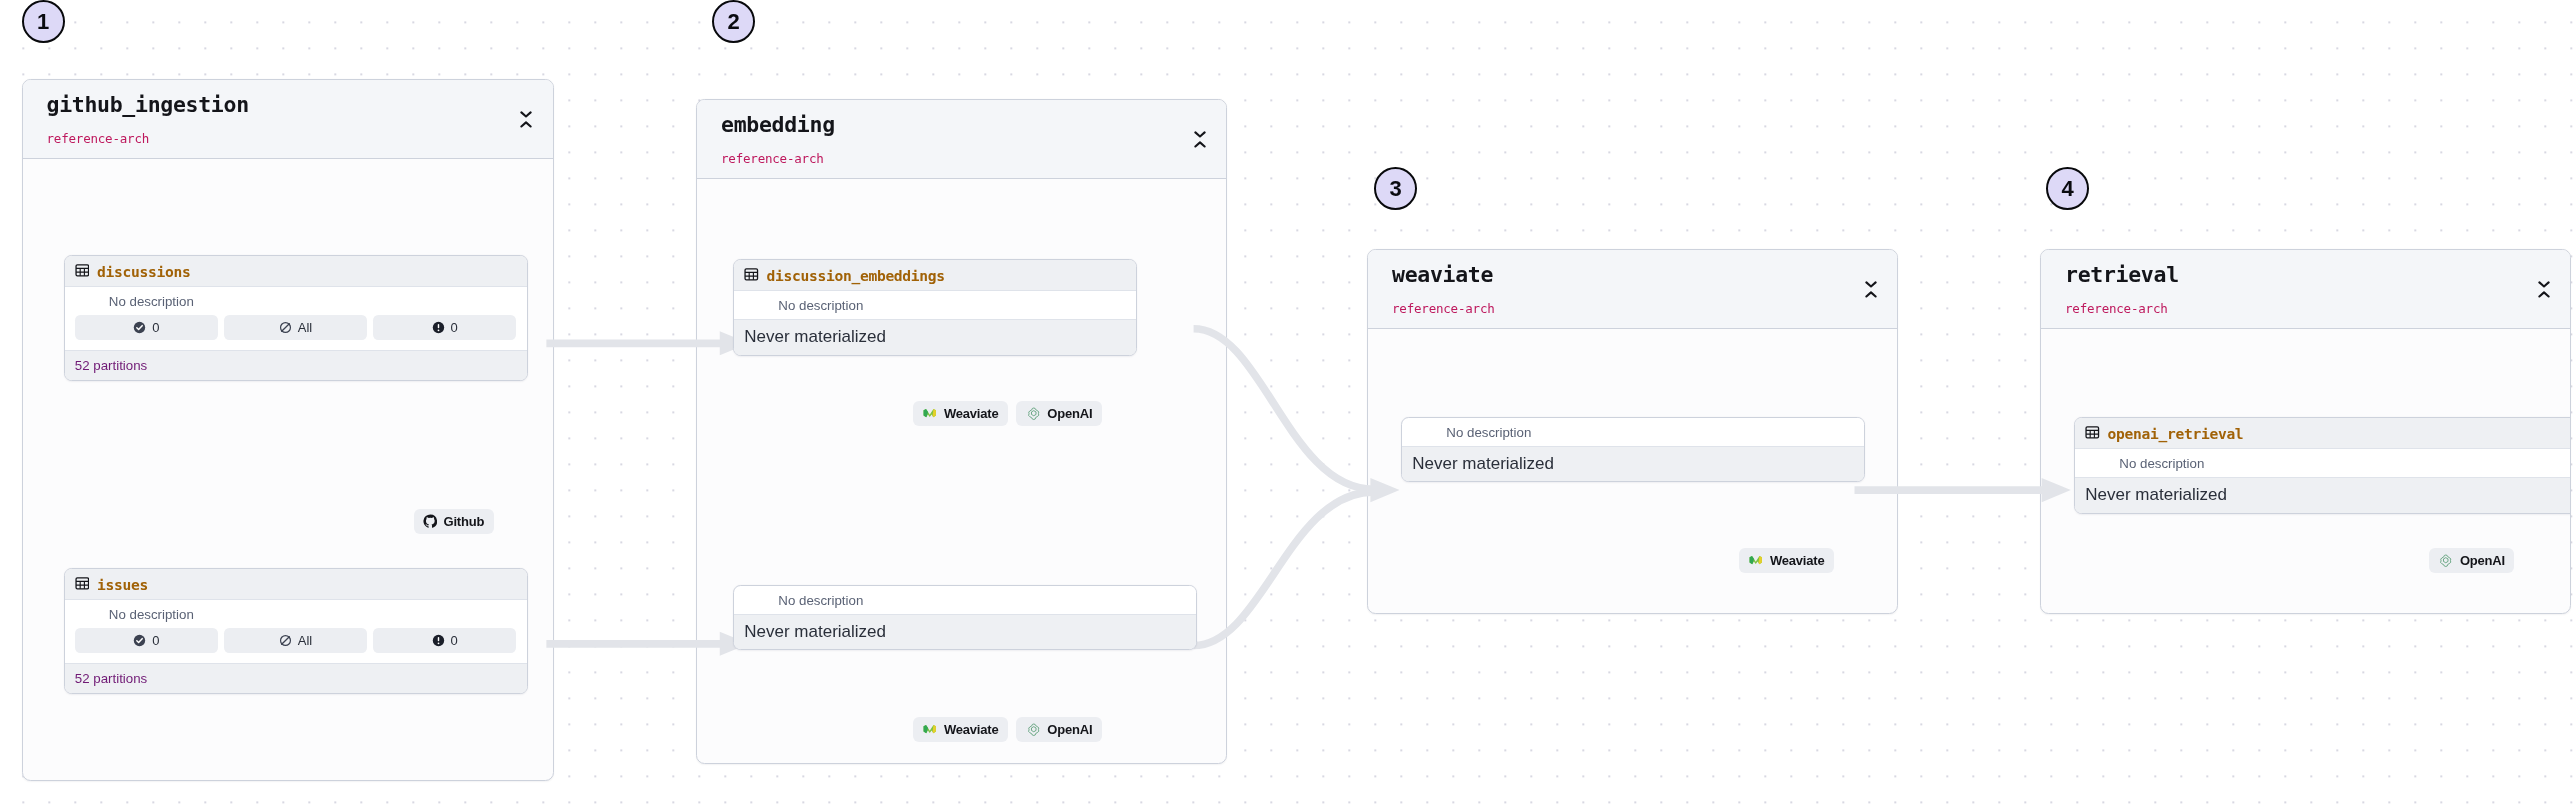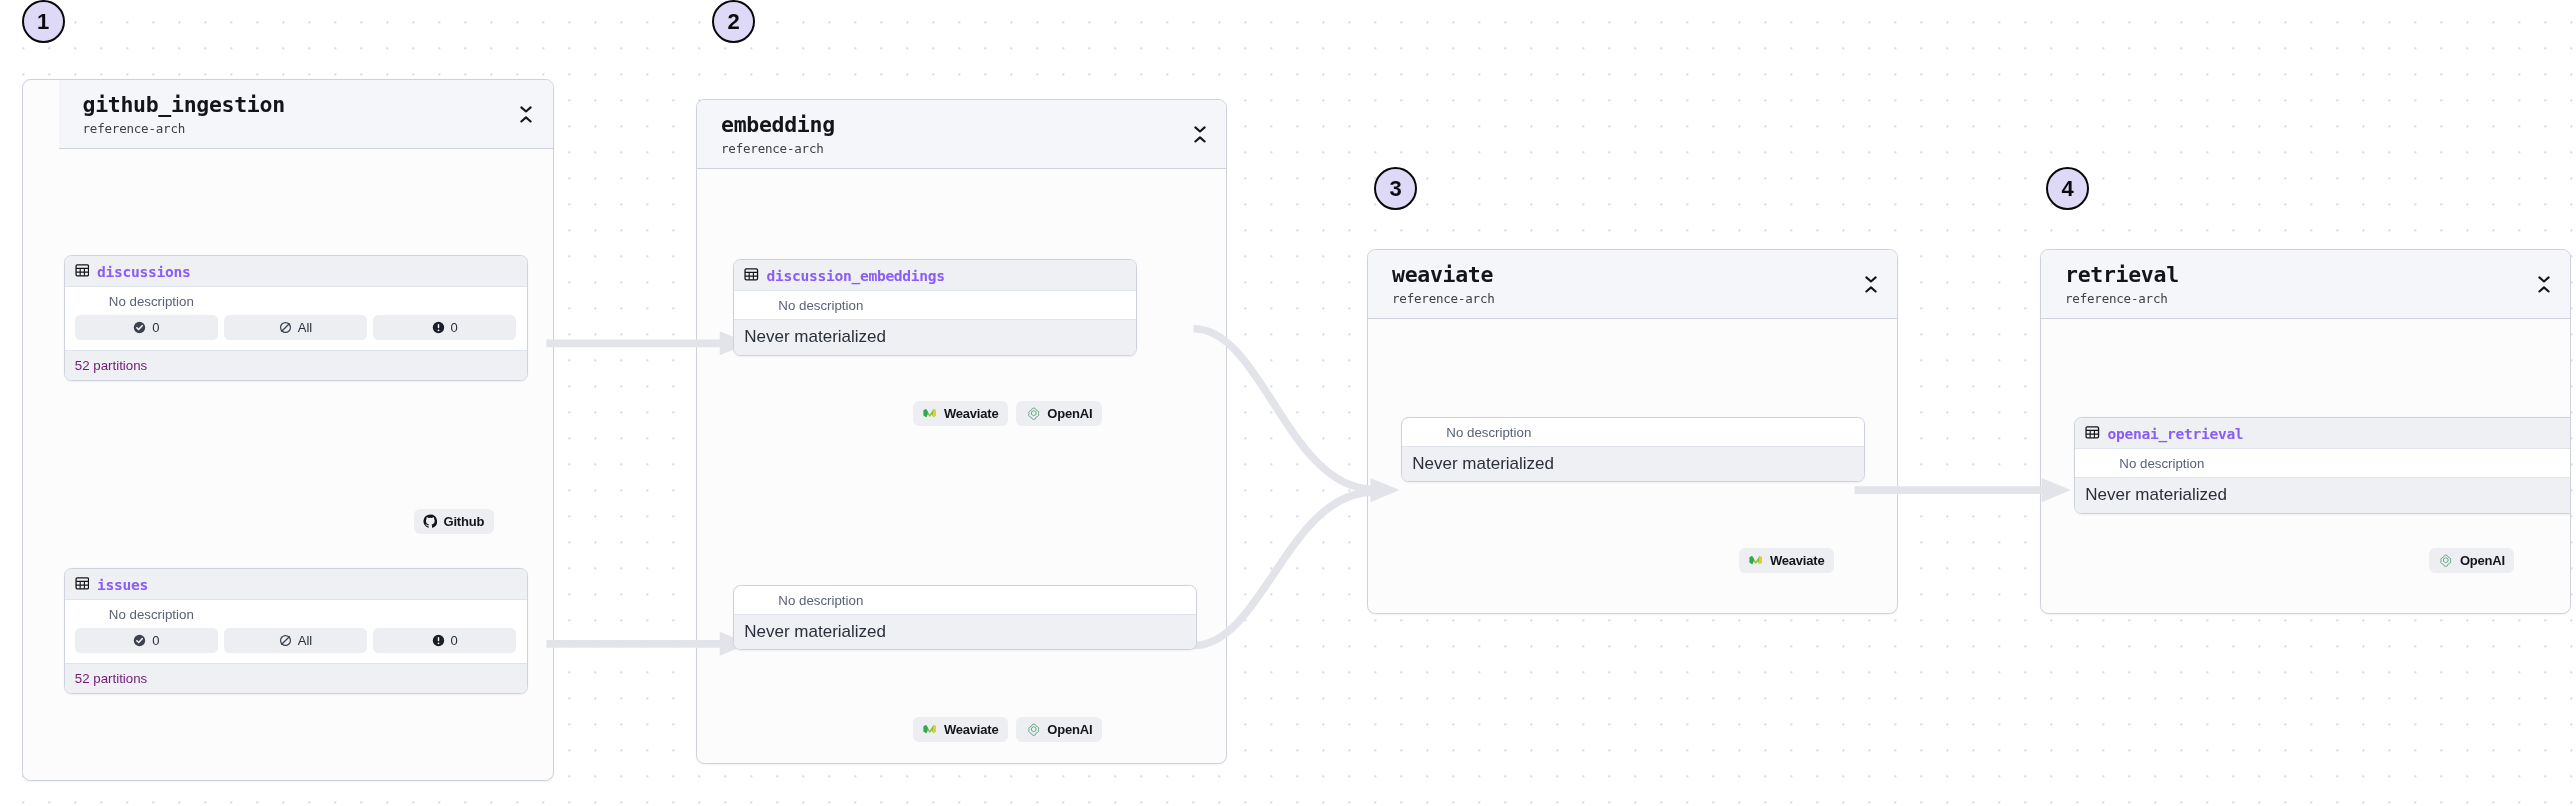--- a/index.html
+++ b/index.html
@@ -38,23 +38,23 @@
     font-size: 21.5px;
     font-weight: 700;
     color: #14151a;
     letter-spacing: -0.3px;
     line-height: 1.08;
   }
   .group-sub {
     font-family: "DejaVu Sans Mono", "Liberation Mono", monospace;
     font-size: 12.5px;
     font-weight: 400;
-    color: #404040;
+    color: #be185d;
     letter-spacing: -0.2px;
-    margin-top: 5px;
+    margin-top: 15px;
   }
   .collapse-toggle {
     width: 19px; height: 26px;
     display: flex; flex-direction: column;
     align-items: center; justify-content: center;
     gap: 3.4px;
     cursor: pointer;
     flex: 0 0 auto;
   }
   .collapse-toggle svg { display: block; }
@@ -74,21 +74,21 @@
     border-bottom: 0.9px solid #dfe3ea;
     padding: 6.9px 10.3px 6px 10.3px;
     display: flex;
     align-items: center;
     gap: 7.7px;
   }
   .asset-name {
     font-family: "DejaVu Sans Mono", "Liberation Mono", monospace;
     font-size: 14.6px;
     font-weight: 700;
-    color: #8b5cf6;
+    color: #a16207;
     letter-spacing: -0.3px;
     white-space: nowrap;
   }
   .asset-desc {
     padding: 6.9px 10.3px 6px 10.3px;
     font-size: 13.3px;
     color: #5a6275;
     background: #ffffff;
     margin-left: 34px;
   }
@@ -216,21 +216,21 @@
   <div class="step" style="left:712px; top:0px;">
       <span>2</span>
     </div>
   <div class="step" style="left:1374px; top:167px;">
       <span>3</span>
     </div>
   <div class="step" style="left:2046px; top:167px;">
       <span>4</span>
     </div>
 
-  <div class="group" style="left:21.5px; top:79px; width:532px; height:702px;padding-left:36px;">
+  <div class="group" style="left:21.5px; top:79px; width:532px; height:702px;">
     <div class="group-header">
       <div>
         <div class="group-title">github_ingestion</div>
         <div class="group-sub">reference-arch</div>
       </div>
       <div class="collapse-toggle">
         <svg width="12" height="6.9" viewBox="0 0 14 8">
             <path d="M1.6 1.6 L7 6.4 L12.4 1.6" fill="none" stroke="#14151a" stroke-width="2.4" stroke-linecap="round" stroke-linejoin="round"></path>
           </svg>
         <svg width="12" height="6.9" viewBox="0 0 14 8">

